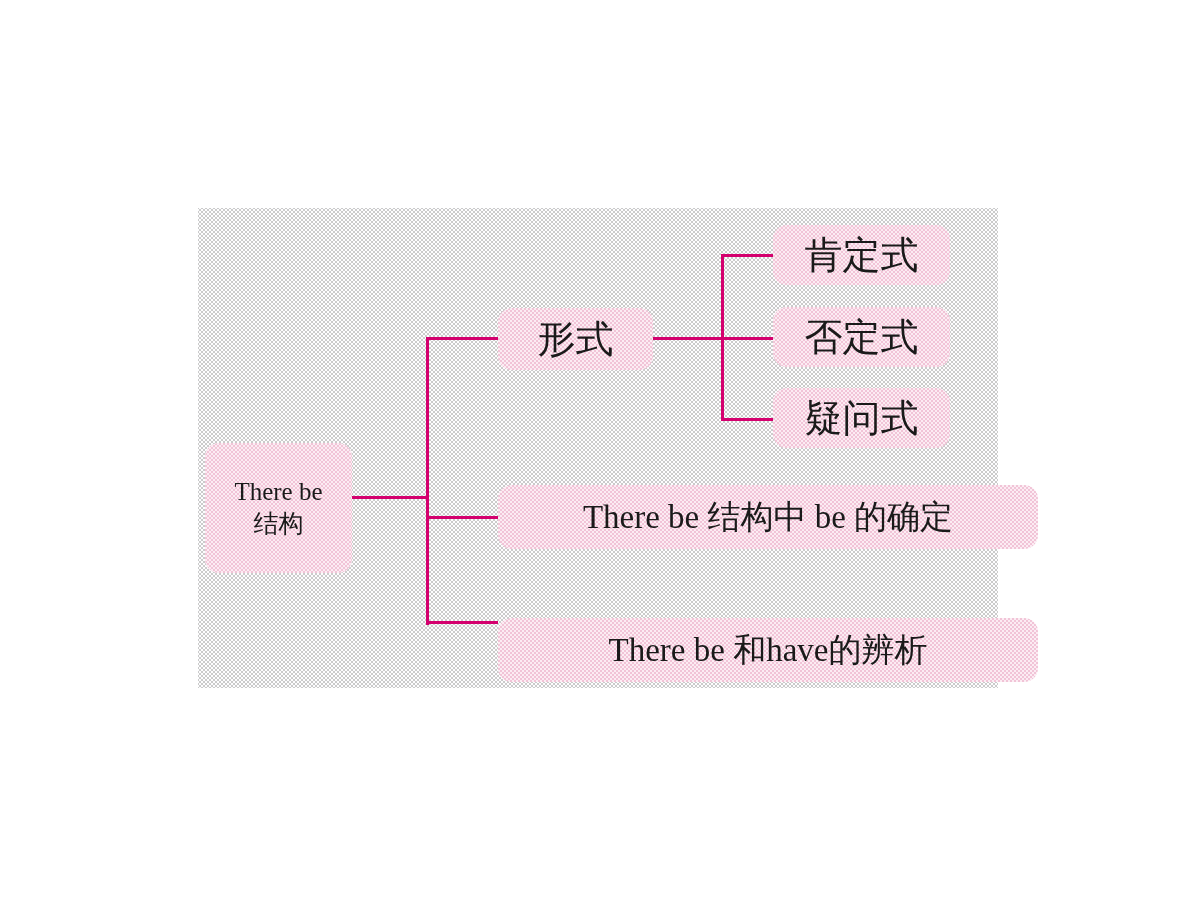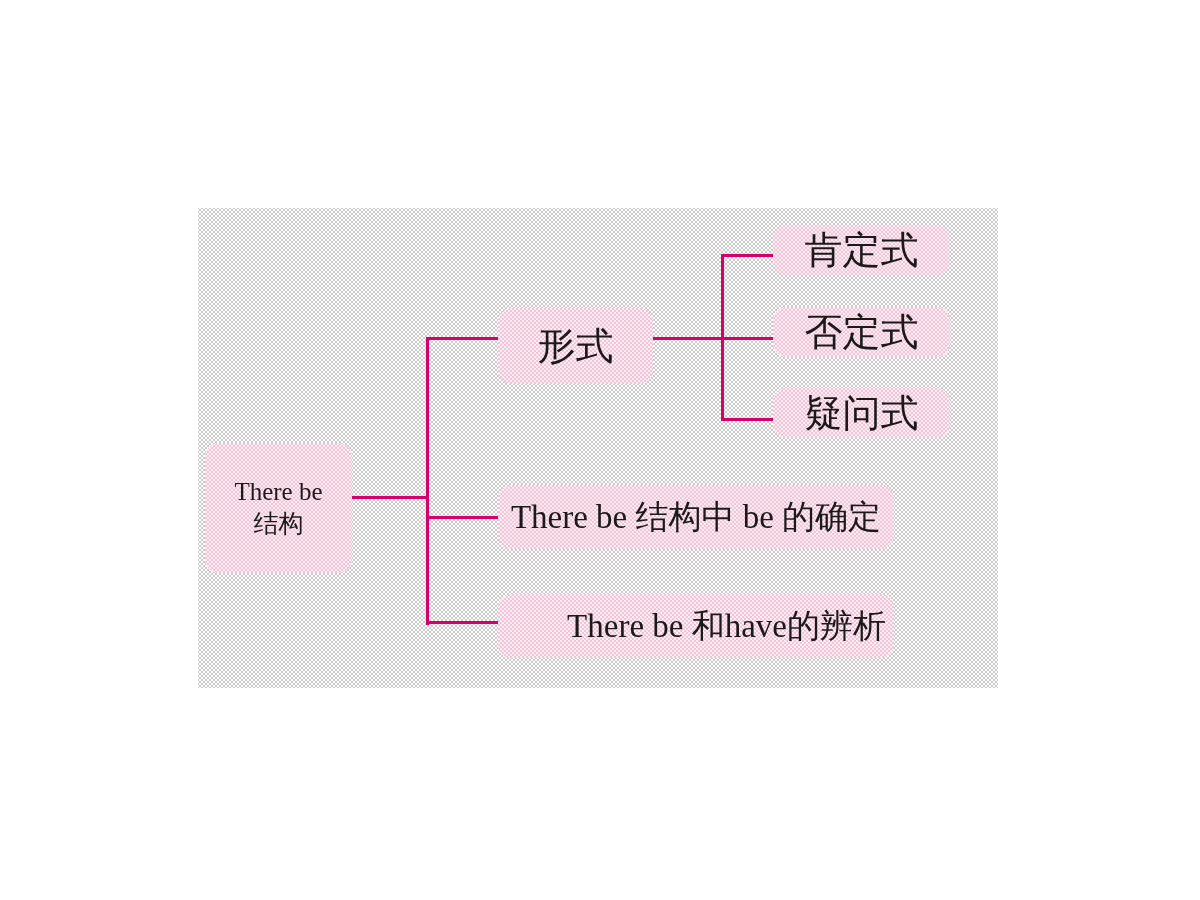--- a/index.html
+++ b/index.html
@@ -37,28 +37,28 @@
     justify-content: center;
     text-align: center;
     color: #1a1a1a;
     background: repeating-conic-gradient(#f1c4d7 0% 25%, #fcecf3 0% 50%);
     background-size: 4px 4px;
     border-radius: 14px;
     box-sizing: border-box;
     padding: 2px 8px;
   }
   .node-root   { left: 205px; top: 443px; width: 147px; height: 130px; font-size: 25px; line-height: 1.3; }
-  .node-form   { left: 498px; top: 308px; width: 155px; height: 76px;  font-size: 38px; }
-  .node-l3     { left: 773px; width: 177px; height: 50px; font-size: 38px; }
+  .node-form   { left: 498px; top: 308px; width: 155px; height: 62px;  font-size: 38px; }
+  .node-l3     { left: 773px; width: 177px; height: 60px; font-size: 38px; }
   .node-l3-a   { top: 225px; }
   .node-l3-b   { top: 307px; text-align: center; }
   .node-l3-c   { top: 388px; align-items: center; }
-  .node-wide   { left: 498px; width: 396px; height: 64px; font-size: 33px; white-space: nowrap; }
+  .node-wide   { left: 498px; width: 540px; height: 64px; font-size: 33px; white-space: nowrap; }
   .node-det    { top: 485px; }
-  .node-cmp    { top: 594px; justify-content: flex-end; }
+  .node-cmp    { top: 618px; }
   
   .edge {
     position: absolute;
     background: #d4006e;
   }
 </style>
 </head>
 <body>
 
 <div class="stage">

